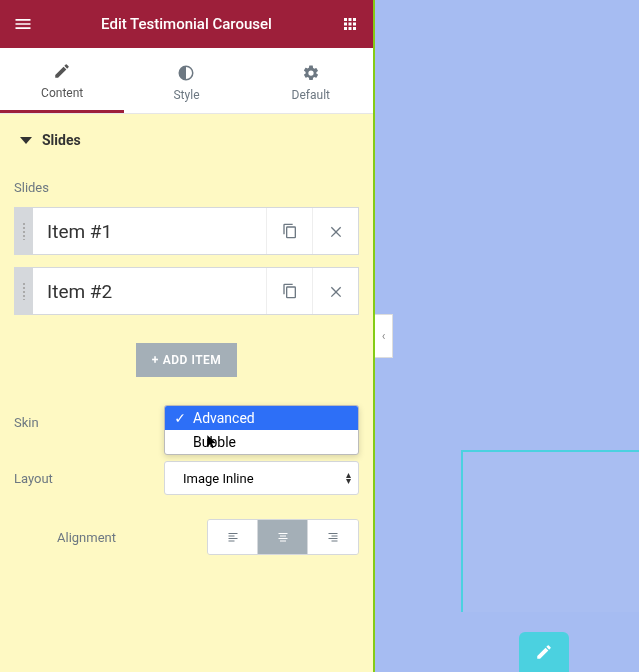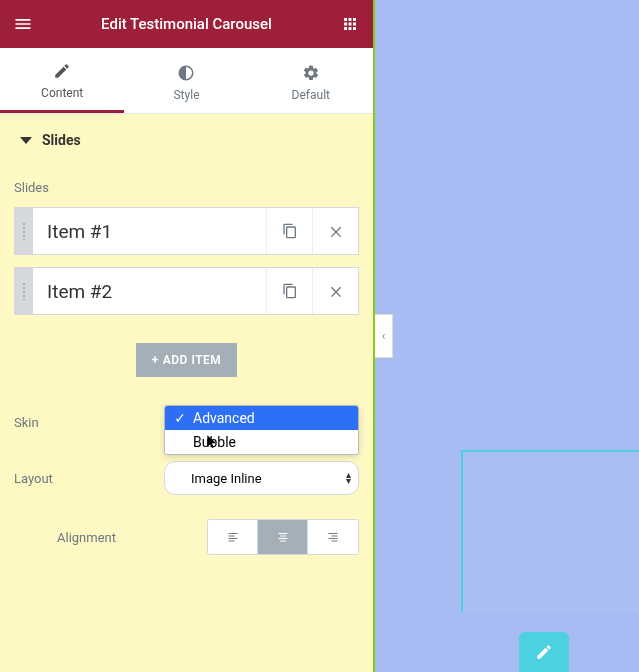--- a/index.html
+++ b/index.html
@@ -31,21 +31,21 @@
 .drag-dots { width: 4px; height: 18px; background-image: radial-gradient(circle, #aaa 1px, transparent 1px); background-size: 4px 4px; }
 .slide-title { flex: 1; padding: 0 14px; font-size: 19px; color: #333; cursor: pointer; }
 .slide-action { width: 46px; align-self: stretch; display: flex; align-items: center; justify-content: center; cursor: pointer; border-left: 1px solid #eee; color: #6d7882; }
 .slide-action svg { width: 16px; height: 16px; fill: currentColor; }
 
 .add-item-btn { display: flex; margin: 28px auto; background: #a4afb7; color: #fff; border: none; padding: 10px 16px; font-size: 12px; font-weight: 600; letter-spacing: 0.5px; cursor: pointer; align-items: center; gap: 4px; }
 
 .control-row { display: flex; align-items: center; margin: 22px 0; }
 .control-label { width: 150px; font-size: 13px; color: #6d7882; }
 .control-field { flex: 1; position: relative; }
-.select-control { width: 100%; height: 34px; border: 1px solid #d5d8dc; border-radius: 11px; padding: 0 26px; font-size: 13px; background: #fff; appearance: none; }
+.select-control { width: 100%; height: 34px; border: 1px solid #d5d8dc; border-radius: 3px; padding: 0 18px; font-size: 13px; background: #fff; appearance: none; }
 .select-arrows { position: absolute; right: 8px; top: 50%; transform: translateY(-50%); pointer-events: none; font-size: 10px; line-height: 6px; color: #333; }
 
 .skin-wrapper { position: relative; }
 .dropdown-open { position: absolute; top: 0; left: 0; right: 0; background: #fff; border: 1px solid #bbb; border-radius: 3px; box-shadow: 0 2px 6px rgba(0,0,0,0.15); z-index: 10; overflow: hidden; }
 .dropdown-option { display: flex; align-items: center; padding: 4px 8px; font-size: 14px; cursor: pointer; gap: 6px; }
 .dropdown-option.selected { background: #2d6ff7; color: #fff; }
 .dropdown-check { width: 14px; display: inline-block; text-align: center; }
 .dropdown-option:not(.selected) .dropdown-check { visibility: hidden; }
 
 .cursor-pointer { position: absolute; width: 14px; height: 18px; pointer-events: none; }

